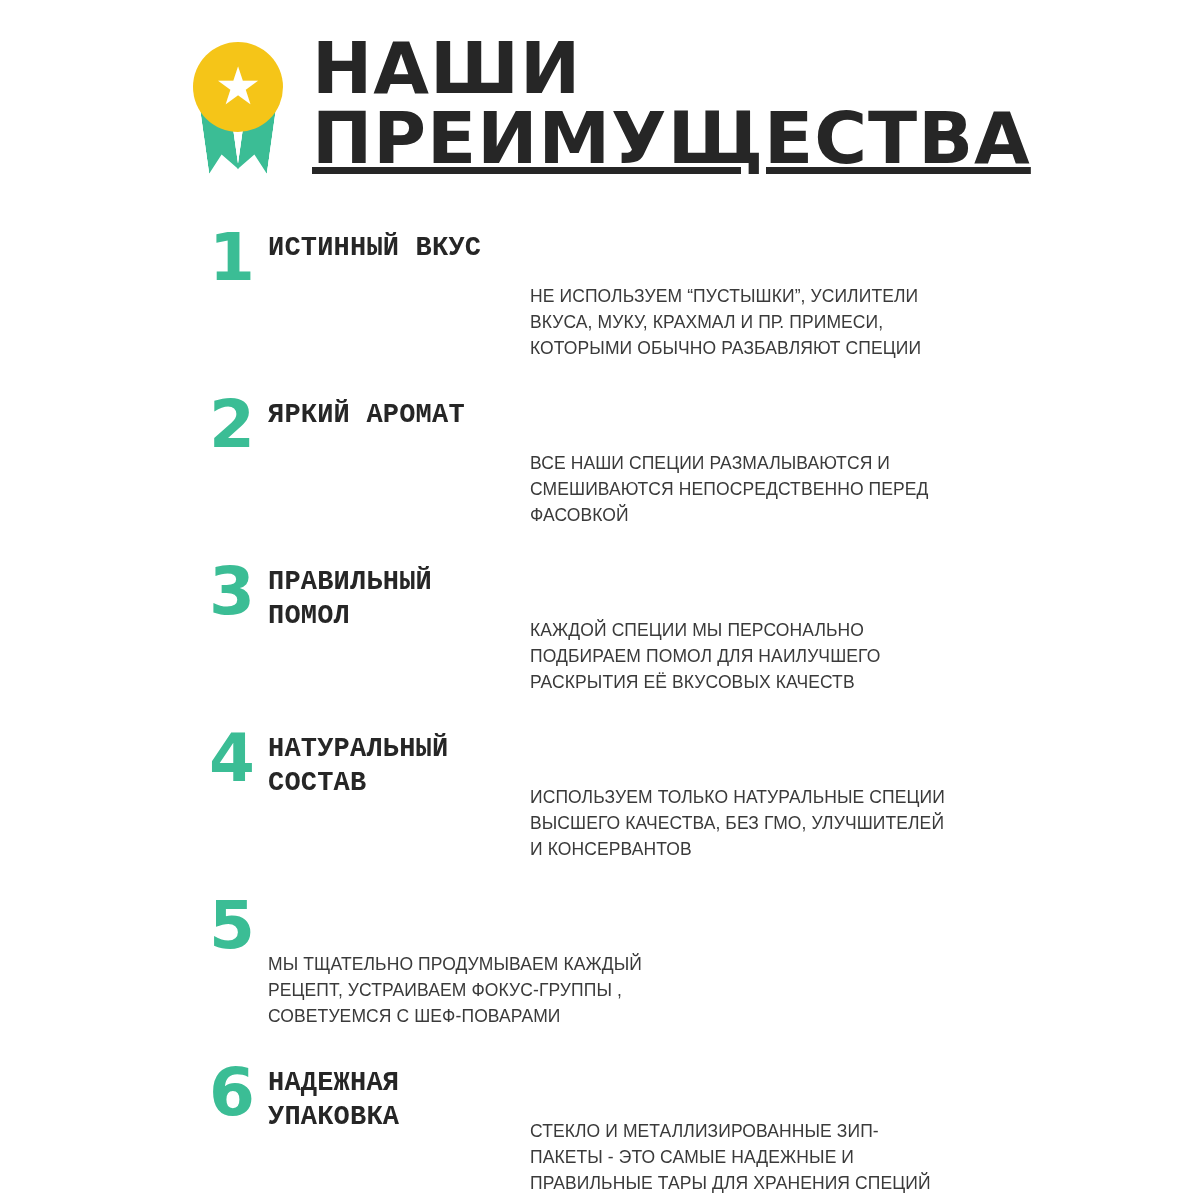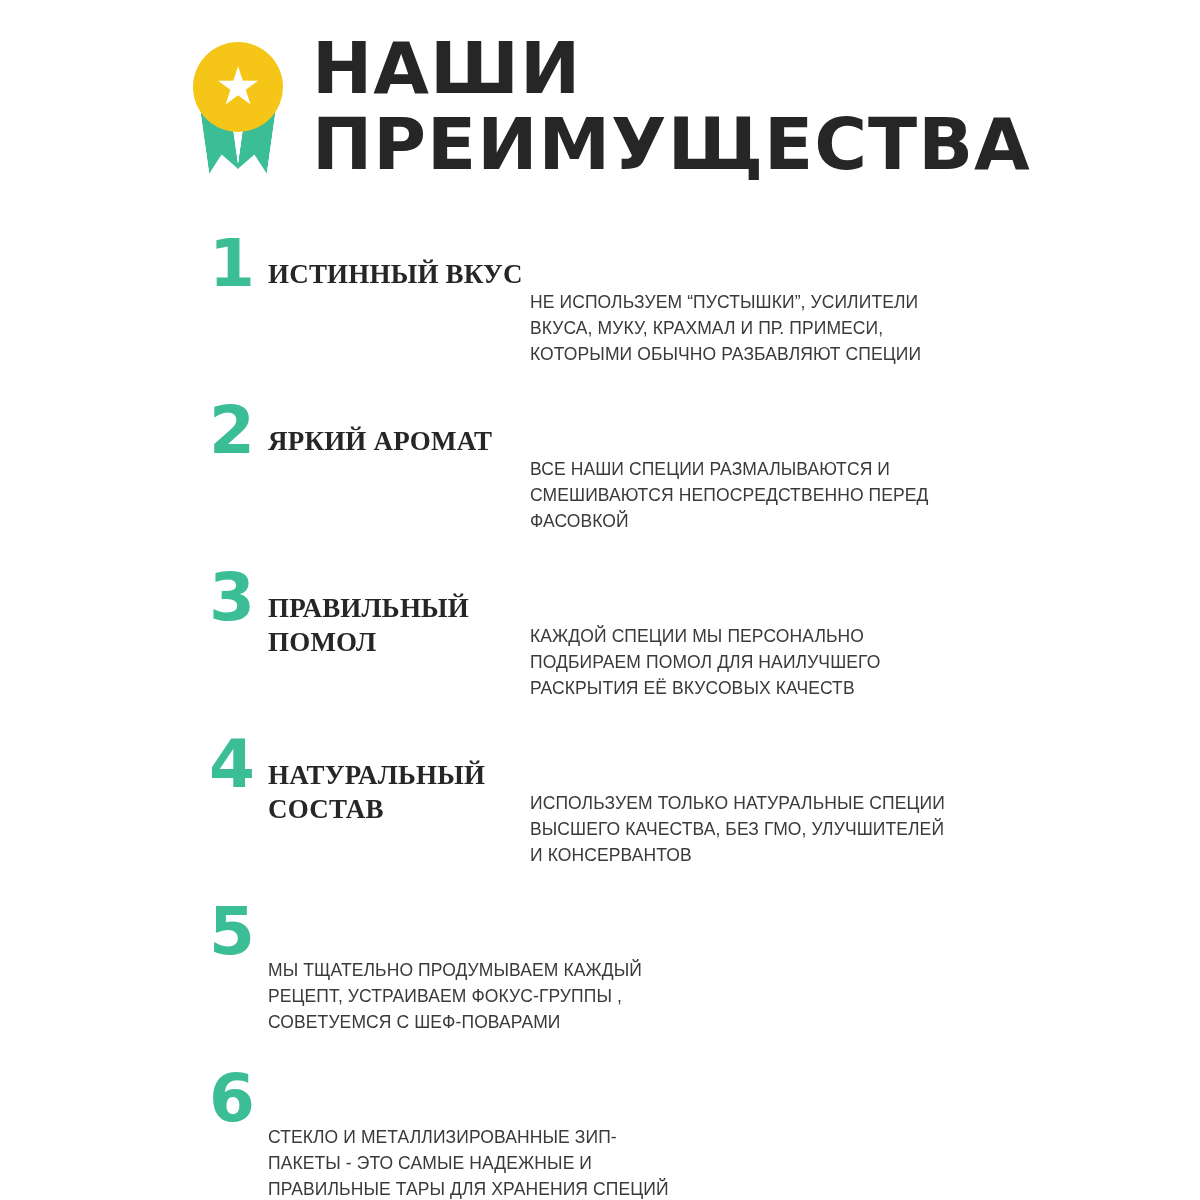--- a/index.html
+++ b/index.html
@@ -80,21 +80,22 @@
   .title-line {
     font-family: "DejaVu Sans", sans-serif;
     font-weight: 700;
     font-size: 72px;
     line-height: 0.95;
     letter-spacing: 1px;
     color: #262626;
     text-transform: uppercase;
   }
   .title-line.second {
-    margin-top: 8px;
+    margin-top: 2px;
+    text-decoration: underline;
   }
 
   
   .list {
     margin-top: 58px;
     padding-left: 196px;
   }
   .row {
     display: flex;
     align-items: flex-start;
@@ -105,28 +106,27 @@
     font-family: "DejaVu Sans", sans-serif;
     font-weight: 700;
     font-size: 66px;
     line-height: 62px;
     color: #3bbd95;
     text-align: center;
     margin-top: -4px;
   }
   .adv-title {
     flex: 0 0 262px;
-    font-family: Liberation Serif, serif;
+    font-family: Liberation Mono, monospace;
     font-weight: 700;
     font-size: 27px;
     line-height: 34px;
     color: #262626;
     text-transform: uppercase;
     letter-spacing: 0.2px;
-    margin-top: 20px;
   }
   .adv-desc {
     flex: 1 1 auto;
     max-width: 420px;
     font-family: "Liberation Sans", sans-serif;
     font-weight: 400;
     font-size: 17.5px;
     line-height: 26px;
     color: #3a3a3a;
     text-transform: uppercase;
@@ -180,20 +180,21 @@
       <div class="adv-desc">ИСПОЛЬЗУЕМ ТОЛЬКО НАТУРАЛЬНЫЕ СПЕЦИИ ВЫСШЕГО КАЧЕСТВА, БЕЗ ГМО, УЛУЧШИТЕЛЕЙ И КОНСЕРВАНТОВ</div>
     </div>
 
     <div class="row">
       <div class="num">5</div>
       <div class="adv-desc">МЫ ТЩАТЕЛЬНО ПРОДУМЫВАЕМ КАЖДЫЙ РЕЦЕПТ, УСТРАИВАЕМ ФОКУС-ГРУППЫ , СОВЕТУЕМСЯ С ШЕФ-ПОВАРАМИ</div>
     </div>
 
     <div class="row">
       <div class="num">6</div>
+      <div class="adv-title">НАДЕЖНАЯ УПАКОВКА</div>
       <div class="adv-desc">СТЕКЛО И МЕТАЛЛИЗИРОВАННЫЕ ЗИП-ПАКЕТЫ -  ЭТО САМЫЕ НАДЕЖНЫЕ И ПРАВИЛЬНЫЕ ТАРЫ ДЛЯ ХРАНЕНИЯ СПЕЦИЙ</div>
     </div>
 
     <div class="row">
       <div class="num">7</div>
     </div>
 
     <div class="row">
       <div class="num">8</div>
     </div>

